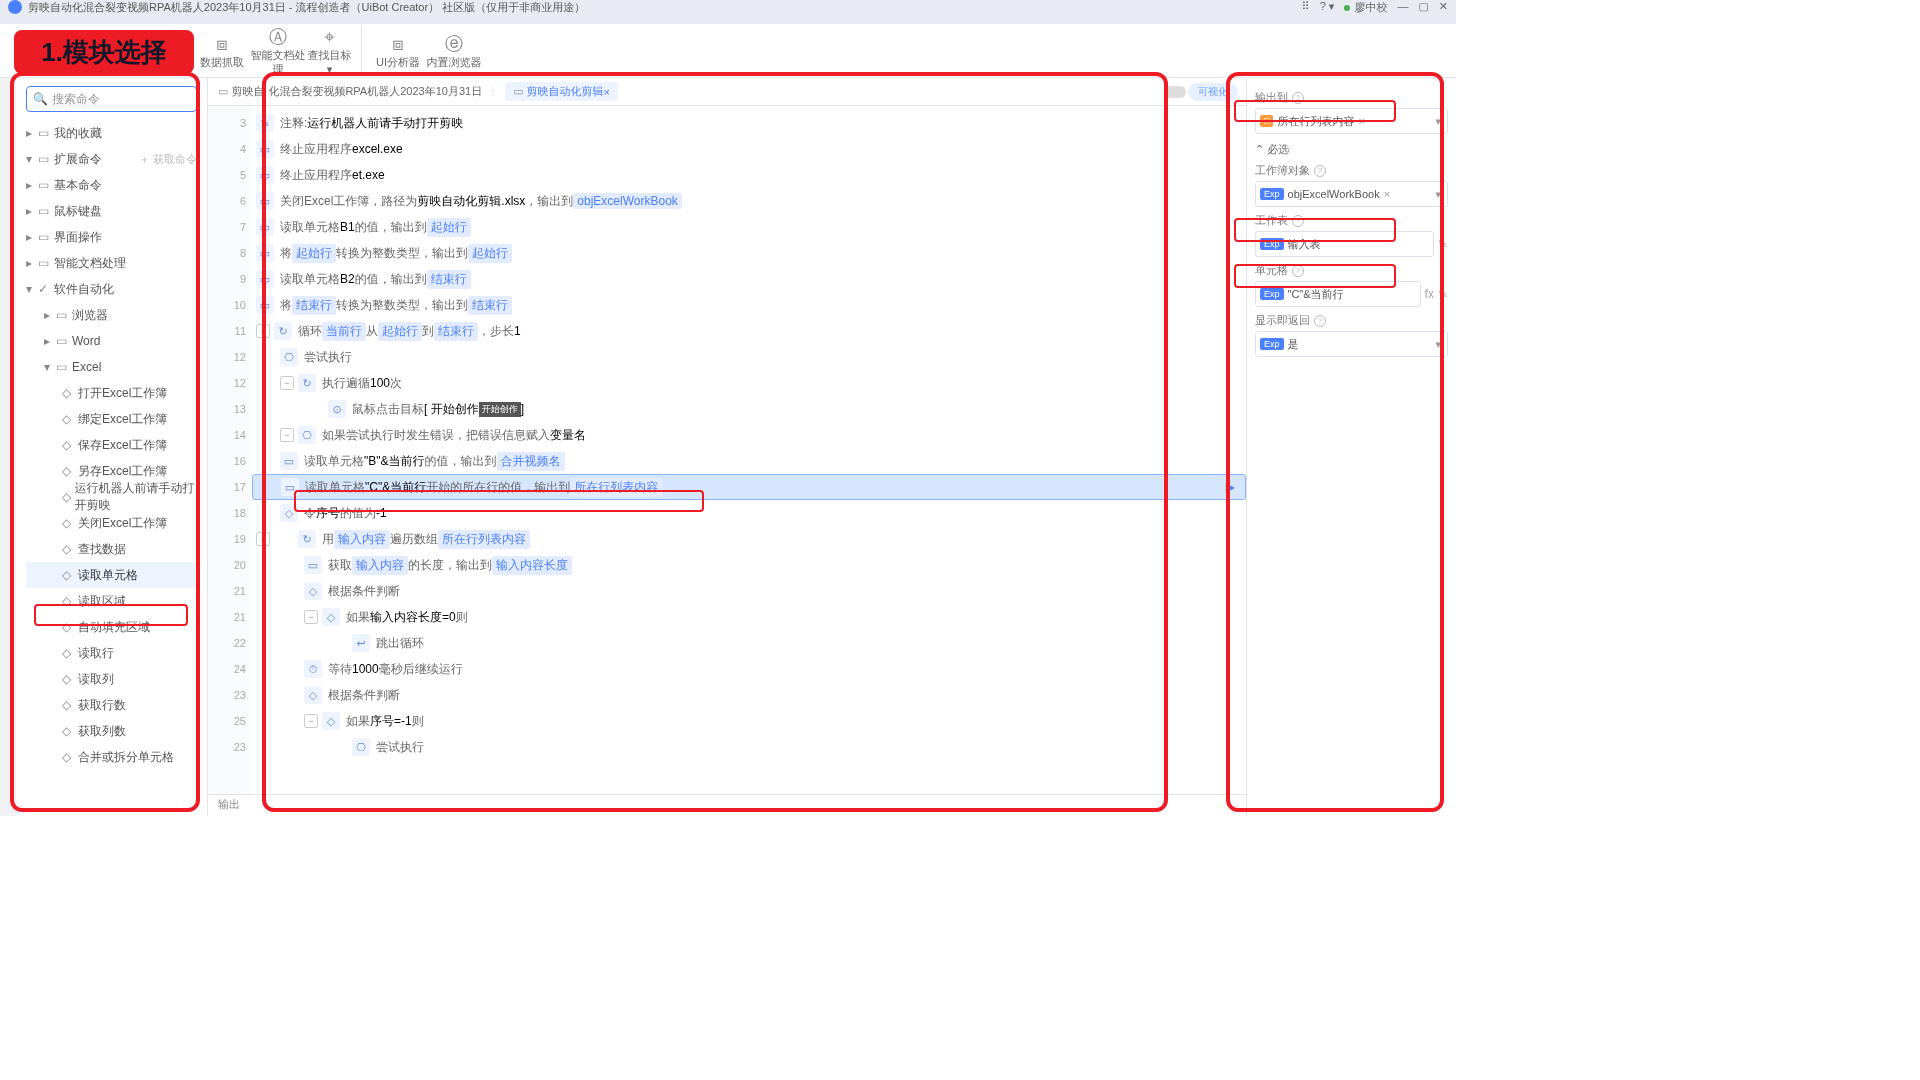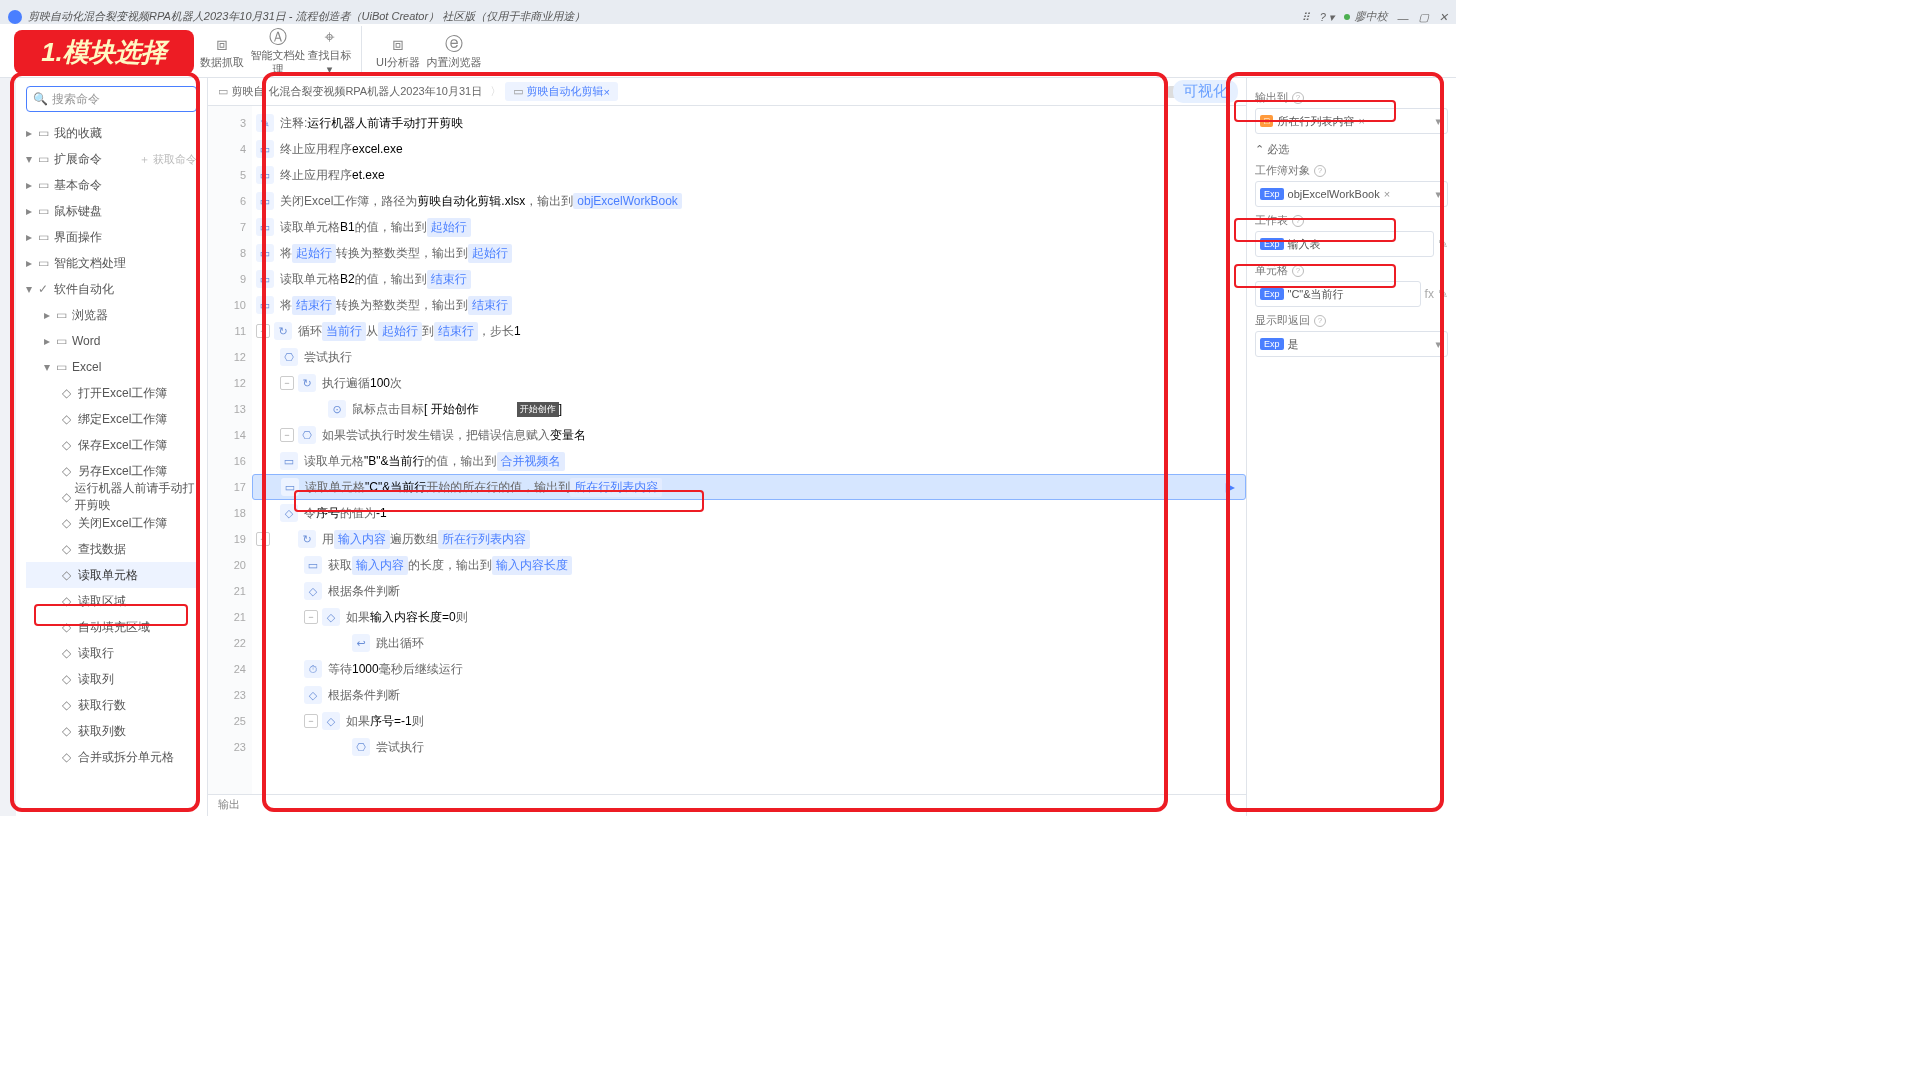--- a/index.html
+++ b/index.html
@@ -1,34 +1,34 @@
 <!DOCTYPE html>
 <html><head>
 <meta charset="utf-8">
 <style>
 *{margin:0;padding:0;box-sizing:border-box;font-family:"Microsoft YaHei","PingFang SC",sans-serif;}
 body{background:#fff;color:#333;font-size:12px;overflow:hidden;}
 .app{width:1456px;height:816px;position:relative;background:#f5f7fa;}
 
 
-.titlebar{height:24px;background:#e8ecf2;display:flex;align-items:flex-end;padding:0 8px;font-size:11px;color:#555;font-style:italic;}
+.titlebar{height:24px;background:#e8ecf2;display:flex;align-items:flex-start;padding:0 8px;font-size:11px;color:#555;}
 .titlebar .logo{width:14px;height:14px;border-radius:50%;background:#4a7fff;margin-right:6px;}
 .titlebar .spacer{flex:1;}
 .titlebar .tbtn{margin-left:10px;color:#666;cursor:pointer;}
 .titlebar .dot{width:6px;height:6px;border-radius:50%;background:#4caf50;display:inline-block;margin-right:4px;}
 
 
 .toolbar{height:54px;background:#fff;border-bottom:1px solid #e0e4ea;display:flex;align-items:center;padding:0 10px;}
 .tool{width:56px;text-align:center;color:#666;cursor:pointer;}
 .tool .ticon{font-size:18px;color:#888;line-height:22px;}
 .tool .tlabel{font-size:11px;line-height:14px;}
 .tool.sep{border-right:1px solid #e0e4ea;padding-right:8px;margin-right:8px;}
 
 
-.callout{position:absolute;z-index:50;background:#ed1c24;border-radius:8px;color:#fef9c3;font-size:26px;font-weight:bold;display:flex;align-items:center;justify-content:center;padding:6px 20px;font-style:italic;}
+.callout{position:absolute;z-index:50;background:#ed1c24;border-radius:8px;color:#0f172a;font-size:26px;font-weight:bold;display:flex;align-items:center;justify-content:center;padding:6px 20px;}
 .redbox{position:absolute;z-index:49;border:4px solid #ed1c24;border-radius:12px;pointer-events:none;}
 .redbox2{position:absolute;z-index:55;border:2px solid #ed1c24;border-radius:4px;pointer-events:none;}
 
 
 .main{position:absolute;top:78px;bottom:0;left:0;right:0;display:flex;}
 
 
 .sidebar{width:192px;background:#fff;border-right:1px solid #e0e4ea;padding:4px 10px;overflow:hidden;}
 .search{height:26px;border:1px solid #4a7fff;border-radius:4px;display:flex;align-items:center;padding:0 6px;color:#999;margin:4px 0 8px;}
 .search .sicon{margin-right:4px;color:#aaa;}
@@ -40,21 +40,21 @@
 .tree-item.l3{padding-left:36px;}
 .tree-item .extra{margin-left:auto;color:#bbb;font-size:11px;}
 .tree-item.active{background:#edf3ff;color:#333;}
 
 
 .editor{flex:1;background:#fff;display:flex;flex-direction:column;overflow:hidden;}
 .crumbs{height:28px;border-bottom:1px solid #e0e4ea;display:flex;align-items:center;padding:0 10px;color:#666;font-size:11px;position:relative;}
 .crumbs .crumb{display:flex;align-items:center;margin-right:4px;}
 .crumbs .crumb .cicon{color:#999;margin-right:3px;}
 .crumbs .crumb.blue{background:#edf3ff;padding:2px 8px;border-radius:3px;color:#4a7fff;}
-.crumbs .pill{position:absolute;right:8px;background:#e6f0ff;color:#6aa0ff;padding:2px 10px;border-radius:10px;font-size:15px;}
+.crumbs .pill{position:absolute;right:8px;background:#e6f0ff;color:#6aa0ff;padding:2px 10px;border-radius:10px;font-size:10px;}
 .crumbs .toggle{position:absolute;right:60px;width:22px;height:12px;background:#ddd;border-radius:6px;}
 .code-area{flex:1;display:flex;overflow:hidden;}
 .gutter{width:44px;background:#fafbfc;text-align:right;padding:4px 6px 4px 0;color:#aaa;font-size:11px;}
 .gutter div{height:26px;line-height:26px;}
 .lines{flex:1;padding:4px 0;overflow:hidden;}
 .line{height:26px;display:flex;align-items:center;font-size:12px;color:#555;padding-left:4px;position:relative;}
 .line .block{width:18px;height:18px;border-radius:3px;background:#edf3ff;color:#6a8fd8;display:flex;align-items:center;justify-content:center;margin-right:6px;font-size:11px;}
 .line .fold{width:14px;height:14px;border:1px solid #ccc;border-radius:2px;display:flex;align-items:center;justify-content:center;color:#999;margin-right:4px;font-size:9px;}
 .line.sel{background:#d6e6ff;border:1px solid #8ab4ff;border-radius:3px;}
 .txt{color:#666;}
@@ -379,21 +379,21 @@
               <span class="block">↻</span>
               <span class="txt">执行遍循 </span>
               <span class="kw">100</span>
               <span class="txt"> 次</span>
             </div>
           <div class="line">
               <span class="indent i3"></span>
               <span class="block">⊙</span>
               <span class="txt">鼠标点击目标 </span>
               <span class="kw">[ 开始创作 </span>
-              <span style="background:#555;color:#fff;font-size:9px;padding:1px 3px;margin-left:38px;">开始创作</span>
+              <span style="background:#555;color:#fff;font-size:9px;padding:1px 3px;">开始创作</span>
               <span class="kw"> ]</span>
             </div>
           <div class="line">
               <span class="indent i1"></span>
               <span class="fold">−</span>
               <span class="block">⎔</span>
               <span class="txt">如果尝试执行时发生错误，把错误信息赋入 </span>
               <span class="kw">变量名</span>
             </div>
           <div class="line">

